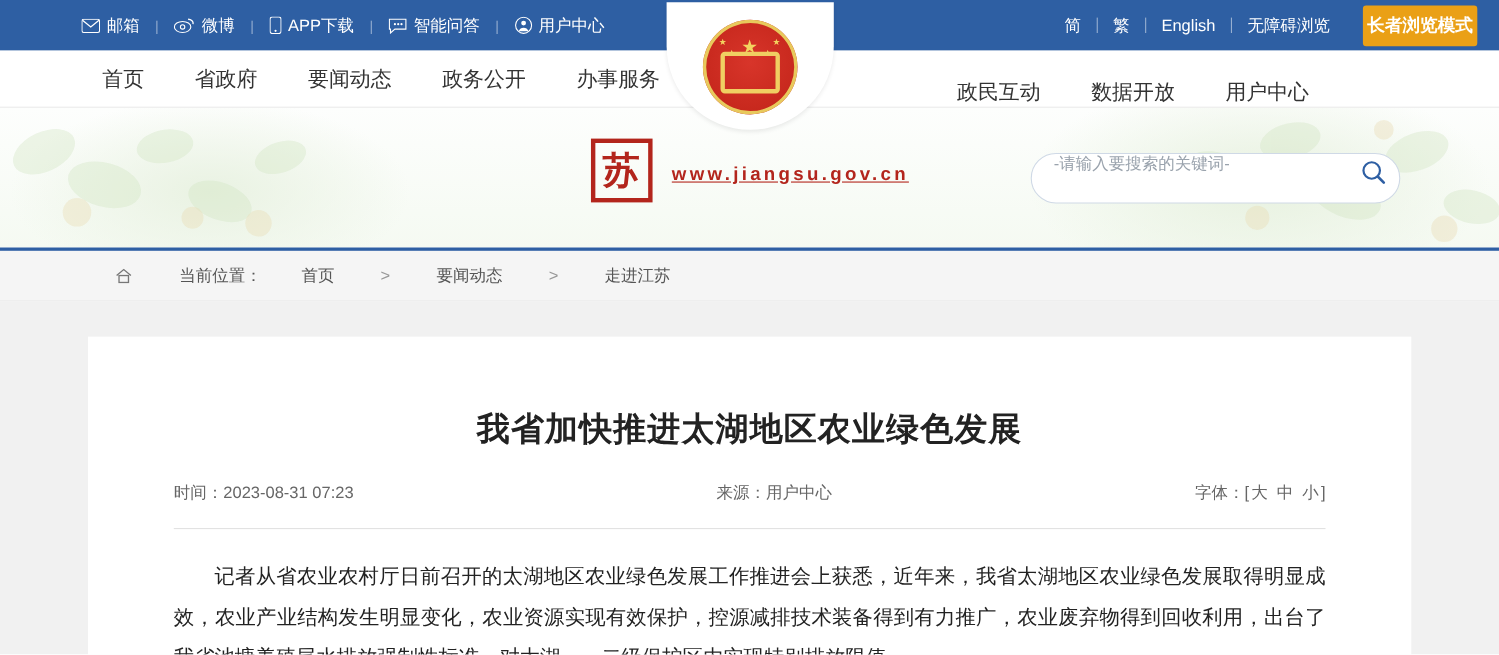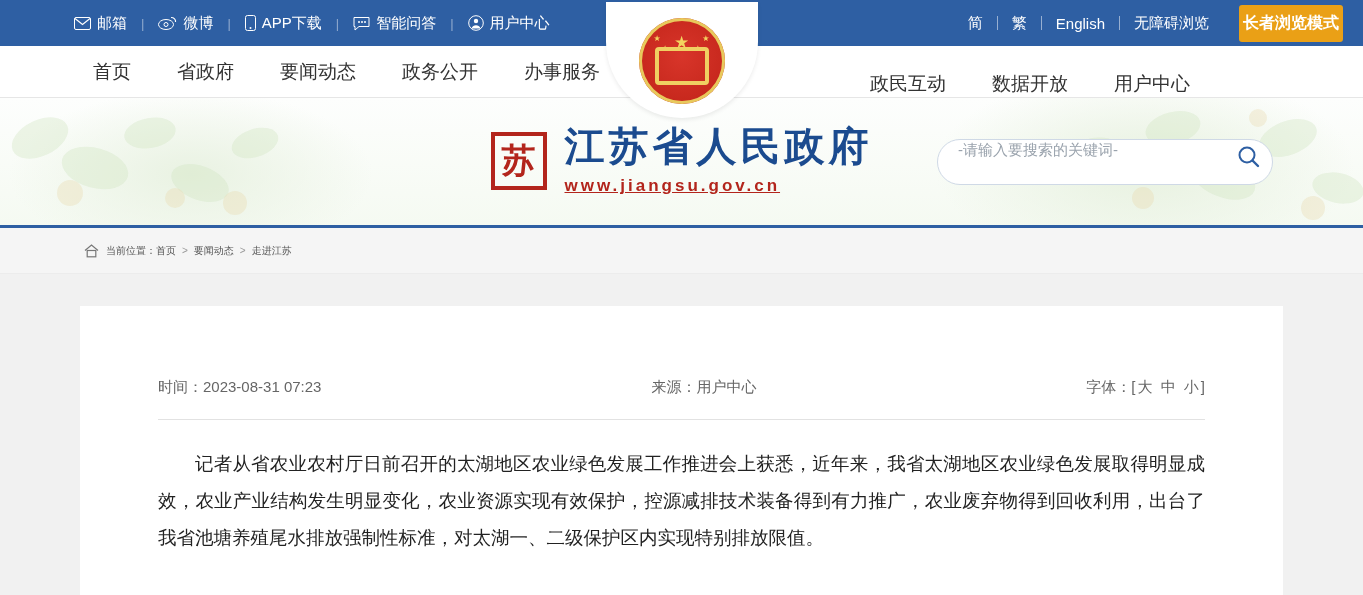--- a/index.html
+++ b/index.html
@@ -234,24 +234,25 @@
     display: flex; align-items: center; justify-content: center;
     cursor: pointer;
   }
 
   
   .crumbbar {
     height: 46px;
     background: #f5f5f5;
     display: flex;
     align-items: center;
-    padding: 0 0 0 84px;
-    font-size: 10px;
+    padding: 0 0 0 105px;
+    font-size: 15px;
     color: #555;
     border-bottom: 1px solid #ececec;
+    gap: 36px;
   }
   .crumbbar .home-ic { margin-right: 7px; color: #777; display: inline-flex; }
   .crumbbar a { color: #555; text-decoration: none; cursor: pointer; }
   .crumbbar .sep { margin: 0 6px; color: #999; }
 
   
   .page-body {
     background: #f1f1f1;
     height: calc(595px - 46px - 52px - 130px - 46px);
     padding-top: 32px;
@@ -434,21 +435,20 @@
         <circle cx="80" cy="100" r="11"></circle>
           <circle cx="195" cy="20" r="9"></circle>
           <circle cx="250" cy="110" r="12"></circle>
       </g>
     </svg>
   </div>
 
   <div class="brand">
     <div class="brand-seal">苏</div>
     <div class="brand-text">
-      <div class="cn">江苏省人民政府</div>
       <div class="en">www.jiangsu.gov.cn</div>
     </div>
   </div>
 
   <div class="search-box">
     <input type="text" placeholder="-请输入要搜索的关键词-" style="">
     <span class="search-btn">
       <span class="ic">
         <svg width="26" height="26" viewBox="0 0 26 26">
             <circle cx="11" cy="11" r="7.5" fill="none" stroke="#2e5fa3" stroke-width="2"></circle>
@@ -469,20 +469,21 @@
   <span>当前位置：</span>
   <a>首页</a>
   <span class="sep">&gt;</span>
   <a>要闻动态</a>
   <span class="sep">&gt;</span>
   <a>走进江苏</a>
 </div>
 
 <div class="page-body">
   <div class="article">
+    <h1 class="art-title">我省加快推进太湖地区农业绿色发展</h1>
 
     <div class="art-meta">
       <div>
         <span>时间：</span><span>2023-08-31 07:23</span>
       </div>
       <div>
         <span>来源：</span><span>用户中心</span>
       </div>
       <div class="font-sizes">
         <span>字体：</span><span>[</span><b>大</b> <b>中</b> <b>小</b><span>]</span>

